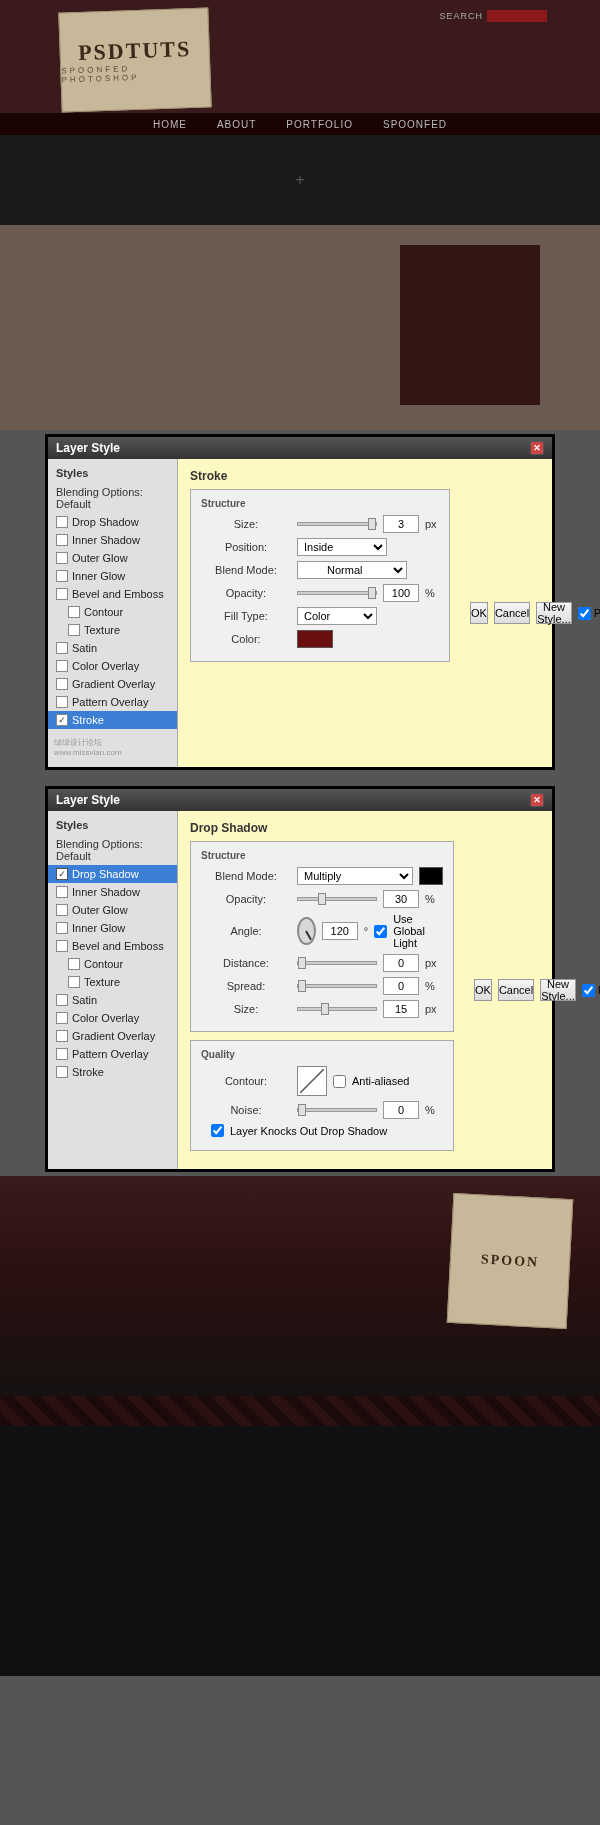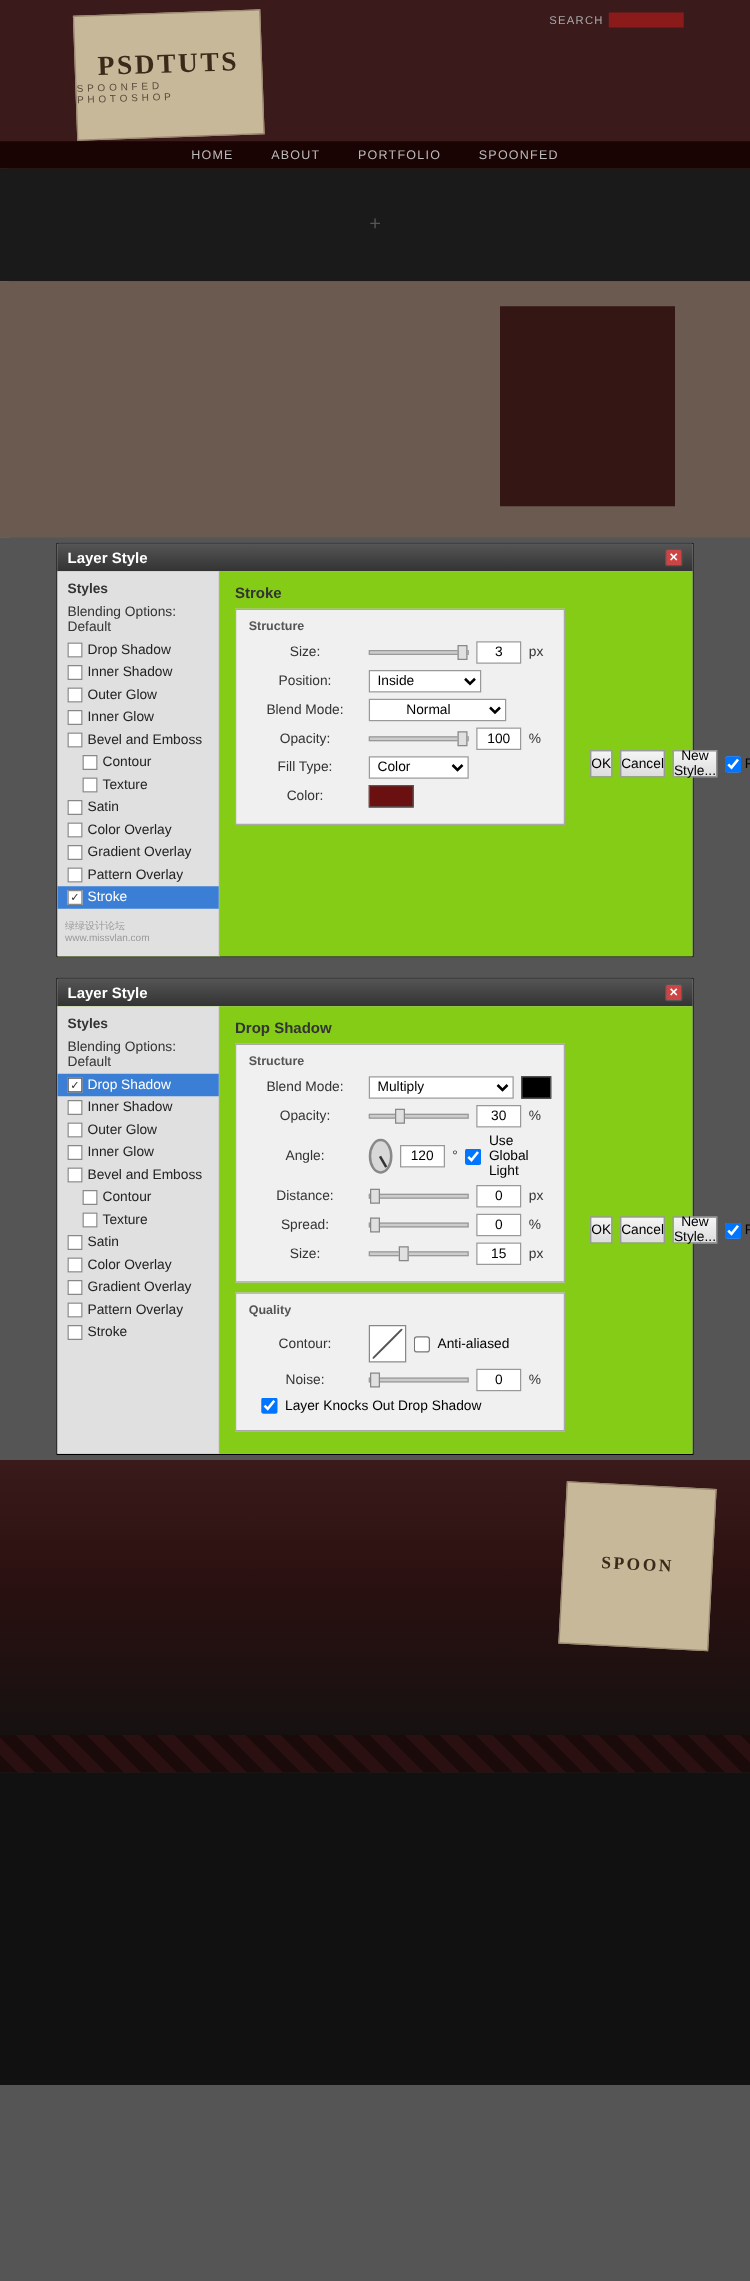--- a/index.html
+++ b/index.html
@@ -101,21 +101,21 @@
       top: 0; left: 0; bottom: 0;
       width: 8px;
       background: #888;
       border-right: 1px solid #666;
     }
 
     
     .dialog {
       width: 510px;
       background: #e8e8e8;
-      border: 1px solid #000000;
+      border: 3px solid #000000;
       margin: 0 auto;
       position: relative;
     }
     .dialog-titlebar {
       background: linear-gradient(to bottom, #555, #333);
       color: #fff;
       padding: 4px 8px;
       display: flex;
       align-items: center;
       justify-content: space-between;
@@ -129,21 +129,21 @@
       border: 1px solid #555;
       border-radius: 2px;
       cursor: pointer;
       display: flex; align-items: center; justify-content: center;
       font-size: 9px; color: #333;
     }
     .title-btn.close { background: #cc4444; color: white; }
 
     .dialog-body {
       display: flex;
-      background: #84cc16;
+      background: #fef9c3;
     }
 
     
     .styles-panel {
       width: 130px;
       min-width: 130px;
       background: #e0e0e0;
       border-right: 1px solid #aaa;
       padding: 6px 0;
     }

